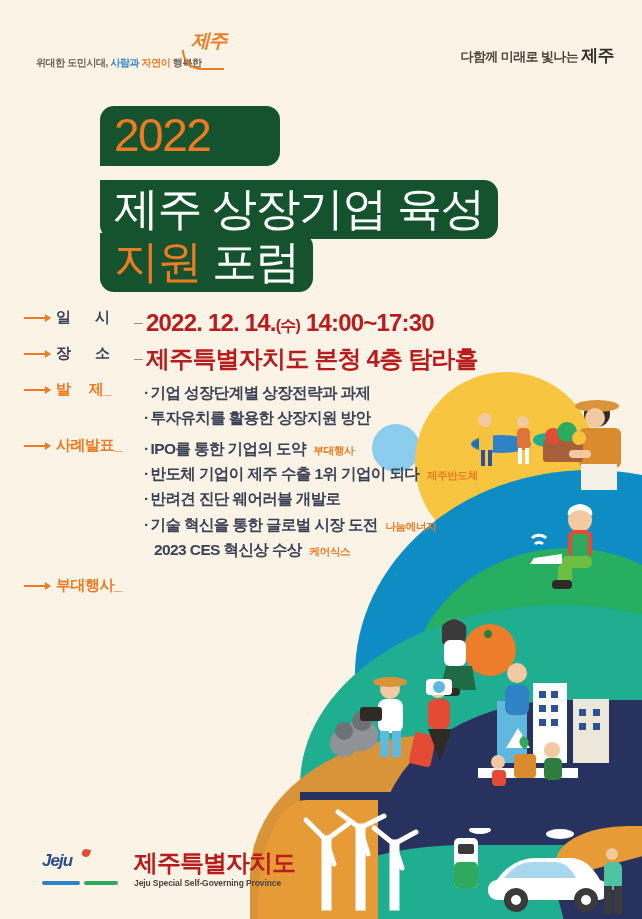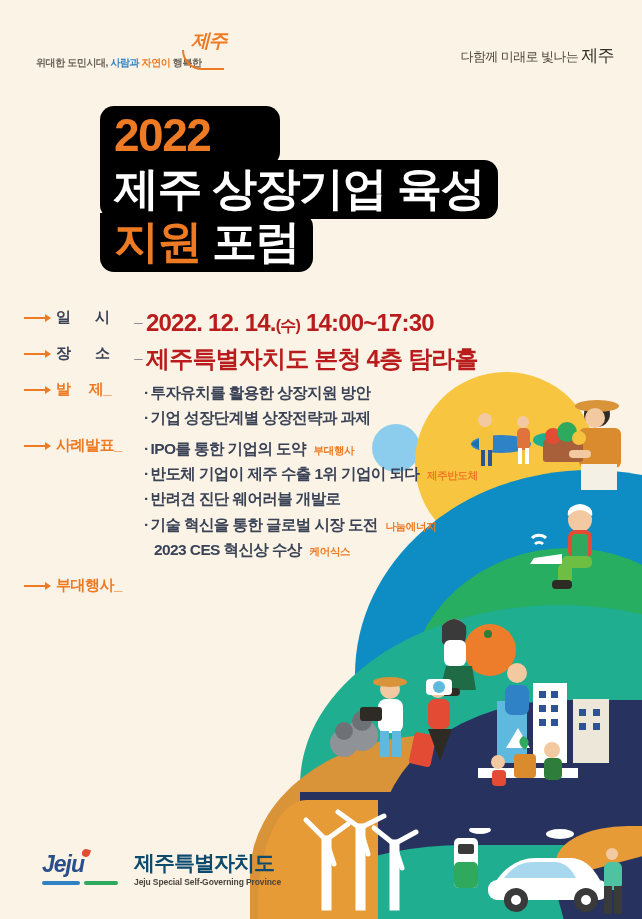--- a/index.html
+++ b/index.html
@@ -137,56 +137,56 @@
     right: 2px; top: 16px;
     width: 40px; height: 18px;
     border-bottom: 2.5px solid #EE7B23;
     border-left: 2.5px solid #EE7B23;
     border-radius: 0 0 0 30px;
   }
   .brand-right {
     position: absolute;
     right: 28px; top: 44px;
     font-size: 13px;
-    font-weight: normal;
+    font-weight: bold;
     letter-spacing: -0.6px;
     color: #4F4639;
     white-space: nowrap;
   }
   .brand-right .bigword {
     font-size: 17px;
     color: #332E26;
   }
 
   
   .headline {
     position: absolute;
     left: 100px; top: 106px;
     width: 470px;
   }
   .hl-row {
     display: inline-block;
-    background: #000000;
+    background: #14532d;
     color: #ffffff;
     font-size: 45px;
-    font-weight: bold;
+    font-weight: normal;
     line-height: 1.0;
     letter-spacing: -1.5px;
     padding: 6px 14px 8px 14px;
     border-radius: 14px;
     white-space: nowrap;
     margin-bottom: -6px;
   }
   .hl-year {
     font-size: 46px;
     color: #EE7B23;
     border-radius: 14px 14px 14px 0;
     padding-right: 70px;
   }
-  .hl-2 { border-radius: 0 14px 14px 14px; }
+  .hl-2 { border-radius: 0 14px 14px 14px; margin-top: 20px; }
   .hl-3 { border-radius: 0 14px 14px 14px; }
   .hl-orange { color: #EE7B23; }
 
   
   .info {
     position: absolute;
     left: 24px; top: 308px;
     width: 540px;
   }
   .row {
@@ -269,21 +269,21 @@
     align-items: center;
     gap: 14px;
   }
   .jeju-logo {
     position: relative;
     width: 78px; height: 40px;
   }
   .jeju-logo .word {
     position: absolute;
     left: 0; top: 2px;
-    font-size: 23px;
+    font-size: 17px;
     font-weight: bold;
     font-style: italic;
     letter-spacing: -1px;
     color: #2B4E8C;
   }
   .jeju-logo .leaf {
     position: absolute;
     left: 40px; top: 0px;
     width: 8px; height: 8px;
     background: #E34B35;
@@ -298,24 +298,24 @@
     border-radius: 2px;
   }
   .jeju-logo .bar-green {
     position: absolute;
     left: 42px; bottom: 4px;
     width: 34px; height: 4px;
     background: #2FA95E;
     border-radius: 2px;
   }
   .footer .names .kr {
-    font-size: 21px;
+    font-size: 24px;
     font-weight: bold;
     letter-spacing: -1px;
-    color: #0c4a6e;
+    color: #b91c1c;
     line-height: 1.1;
   }
   .footer .names .en {
     font-size: 8.5px;
     font-weight: bold;
     letter-spacing: -0.1px;
     color: #4A443C;
     margin-top: 2px;
   }
 </style>
@@ -527,24 +527,24 @@
 
     <div class="row gap-top">
       <span class="arrow"></span>
       <span class="label">
         <span>발</span>
         &nbsp;&nbsp;&nbsp;
         <span>제</span><span>_</span>
       </span>
       <span class="vals">
         <div class="bullet">
+          <span class="dot">·</span><span>기업 성장단계별 상장전략과 과제</span>
+        </div>
+        <div class="bullet">
           <span class="dot">·</span><span>투자유치를 활용한 상장지원 방안</span>
-        </div>
-        <div class="bullet">
-          <span class="dot">·</span><span>기업 성장단계별 상장전략과 과제</span>
         </div>
       </span>
     </div>
 
     <div class="row gap-top">
       <span class="arrow"></span>
       <span class="label">
         <span>사례발표</span><span>_</span>
       </span>
       <span class="vals">

